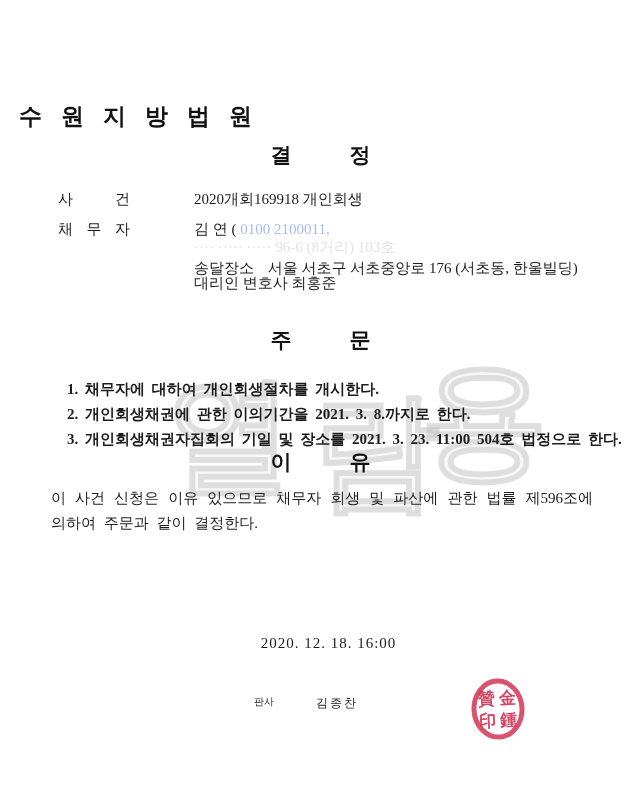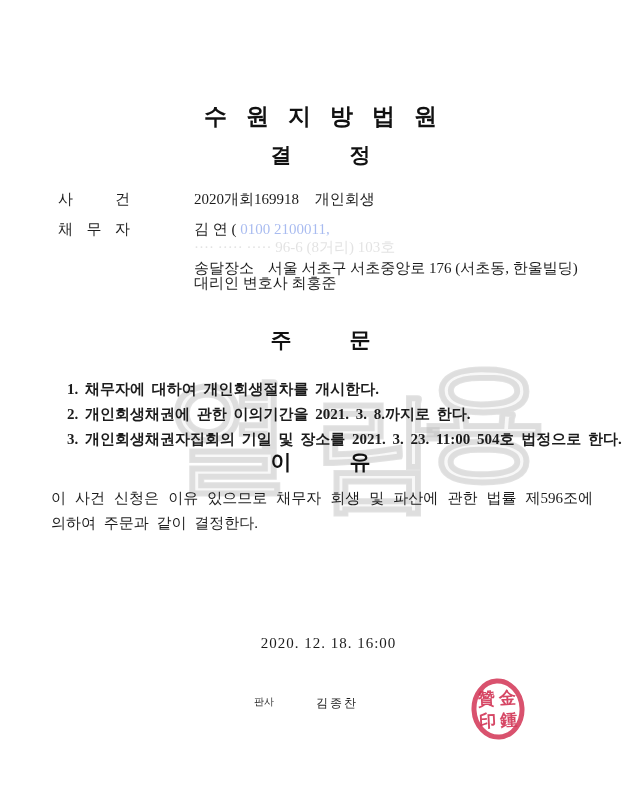--- a/index.html
+++ b/index.html
@@ -20,21 +20,20 @@
     color:rgba(185,185,185,0.10);
     -webkit-text-stroke:2px rgba(190,190,190,0.45);
   }
   .wm1{left:166px;top:370px;}
   .wm2{left:312px;top:386px;}
   .wm3{left:420px;top:356px;}
   
   .layer{position:absolute;inset:0;z-index:1;}
   .court{
     position:absolute;top:101px;left:0;right:0;margin:0;
-    text-align:center;
     font-family:Liberation Mono, monospace;
     font-size:23px;font-weight:700;color:#111;
     letter-spacing:19px;text-indent:19px;
   }
   .sec-head{
     position:absolute;left:0;right:0;margin:0;
     display:flex;justify-content:center;gap:58px;
     font-family:"Liberation Sans","DejaVu Sans",sans-serif;
     font-size:21px;font-weight:700;color:#111;
   }
@@ -44,21 +43,21 @@
   
   .row-label{
     position:absolute;left:58px;width:72px;
     display:flex;justify-content:space-between;
     font-size:15px;color:#1c1c1c;
   }
   .lbl-case{top:190px;}
   .lbl-debtor{top:220px;}
   .val{position:absolute;left:194px;font-size:15px;white-space:nowrap;}
   .val-case{top:190px;}
-  .case-type{margin-left:12px;}
+  .case-type{}
   .val-debtor{top:220px;}
   .erased{color:#1d4ed8;opacity:.38;filter:blur(.4px);}
   .erased-line{
     position:absolute;left:194px;top:238px;font-size:15px;
     color:#8f8f8f;opacity:.25;filter:blur(.5px);white-space:nowrap;
   }
   .val-service{top:259px;}
   .service-value{margin-left:10px;}
   .val-attorney{top:274px;}
   

